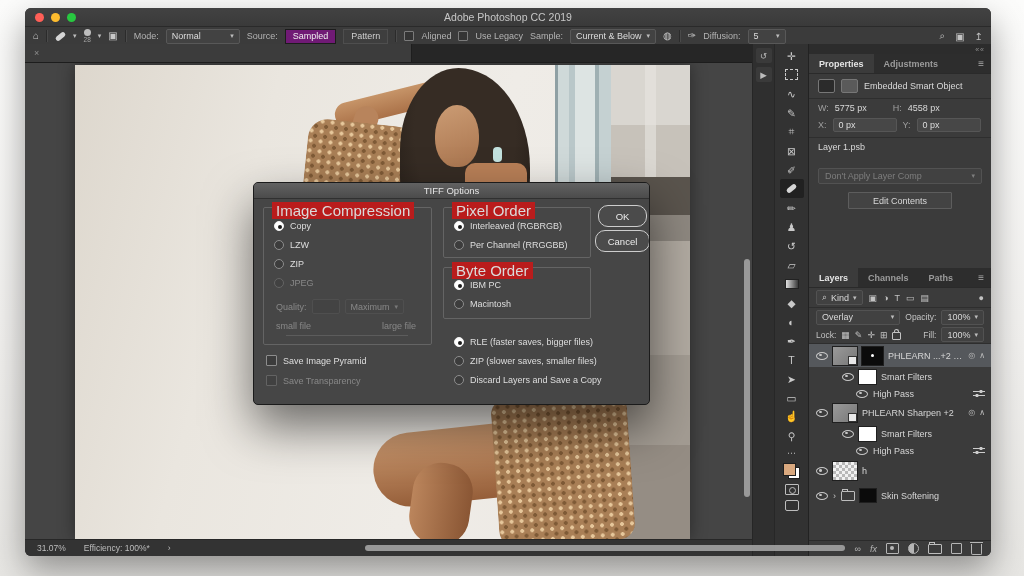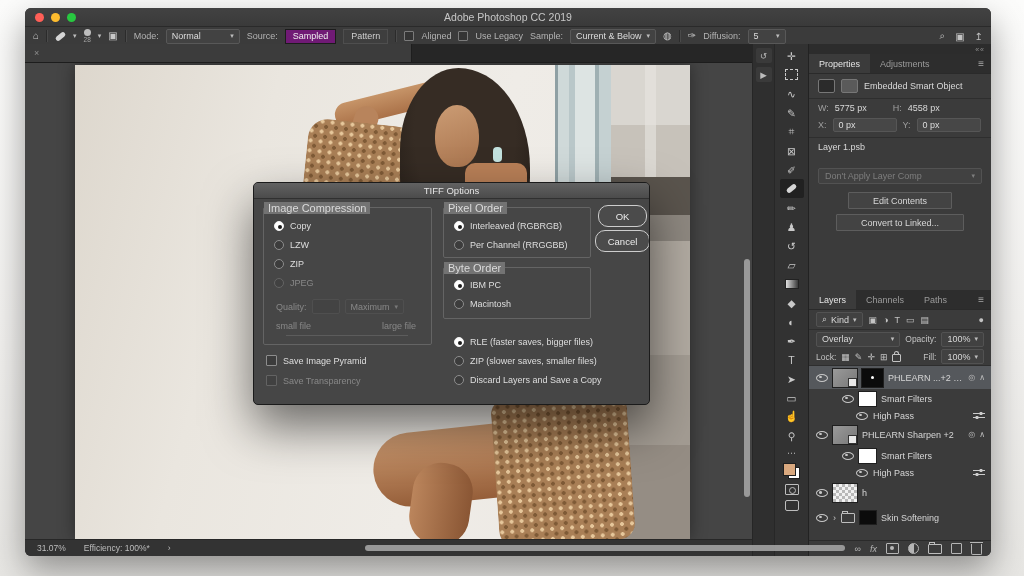--- a/index.html
+++ b/index.html
@@ -77,21 +77,21 @@
   .swatches{position:relative;width:17px;height:16px;}
   .sw-b{position:absolute;right:0;bottom:0;width:10px;height:10px;background:#fff;border:1px solid #1f1f1f;}
   .sw-f{position:absolute;left:0;top:0;width:11px;height:11px;background:#d9a87e;border:1px solid #1f1f1f;}
   .qmask{width:12px;height:9px;border:1px solid #bdbdbd;border-radius:1px;position:relative;}
   .qmask::after{content:'';position:absolute;left:3px;top:1.5px;width:5px;height:5px;border:1px solid #bdbdbd;border-radius:50%;}
   .smode{width:12px;height:9px;border:1px solid #bdbdbd;border-radius:2px;}
   
   .panels{flex:1;background:#3b3b3b;border-left:1px solid #222;display:flex;flex-direction:column;font-size:9px;color:#c7c7c7;overflow:hidden;}
   .pd-header{height:10px;background:#2c2c2c;display:flex;justify-content:flex-end;align-items:center;padding:0 6px;font-size:7px;color:#8d8d8d;letter-spacing:1px;}
   .ptabs{height:19px;background:#2d2d2d;display:flex;align-items:stretch;border-bottom:1px solid #2a2a2a;}
-  .ptab{padding:0 10px;display:flex;align-items:center;color:#9b9b9b;}
+  .ptab{padding:0 10px;display:flex;align-items:center;color:#9b9b9b;font-weight:bold;}
   .ptab.active{background:#3b3b3b;color:#e4e4e4;}
   .ptab-menu{margin-left:auto;padding:0 7px;display:flex;align-items:center;color:#a8a8a8;font-size:10px;}
   .props-body{padding:5px 9px 0 9px;}
   .prow{display:flex;align-items:center;gap:6px;margin-bottom:5px;}
   .pdivider{height:1px;background:#2e2e2e;margin:4px -9px;}
   .pso-icon{width:15px;height:12px;background:#5a5a5a;border:1px solid #777;border-radius:2px;}
   .pso-icon.dark{background:#2b2b2b;}
   .plabel{color:#9f9f9f;}
   .pval{color:#d9d9d9;}
   .pfield{background:#474747;border:1px solid #565656;border-radius:2px;min-width:52px;height:12px;display:flex;align-items:center;padding:0 5px;color:#ddd;}
@@ -142,21 +142,21 @@
   .i-trash{width:9px;height:10px;border:1px solid #b5b5b5;border-top:none;border-radius:0 0 2px 2px;position:relative;margin-top:2px;}
   .i-trash::before{content:'';position:absolute;top:-2px;left:-2px;right:-2px;height:1px;background:#b5b5b5;}
   .fx{font-style:italic;font-size:9px;color:#b5b5b5;}
   
   .dialog{position:absolute;left:253px;top:182px;width:395px;height:221px;background:#464646;
     border:1px solid #1b1b1b;border-radius:5px;box-shadow:0 22px 48px rgba(0,0,0,.55);z-index:50;
     font-size:9px;color:#dedede;overflow:hidden;}
   .dlg-title{height:15px;background:linear-gradient(#626262,#4b4b4b);border-bottom:1px solid #303030;
     text-align:center;font-size:9.5px;color:#e5e5e5;line-height:15px;}
   .fset{position:absolute;border:1px solid #646464;border-radius:2px;}
-  .legend{position:absolute;top:-6px;left:0;background:#737373;padding:0 4px;color:#dadada;font-size:11px;}
+  .legend{position:absolute;top:-6px;left:8px;background:#b91c1c;padding:0 4px;color:#dadada;font-size:15px;}
   .opt{position:absolute;display:flex;align-items:center;gap:6px;}
   .radio{width:10px;height:10px;border-radius:50%;border:1px solid #8d8d8d;background:#3c3c3c;box-sizing:border-box;flex:0 0 10px;}
   .radio.sel{background:#fff;border-color:#f2f2f2;position:relative;}
   .radio.sel::after{content:'';position:absolute;left:3px;top:3px;width:4px;height:4px;background:#1a1a1a;border-radius:50%;}
   .dim{opacity:.42;}
   .dcheck{width:9px;height:9px;border:1px solid #8d8d8d;background:#3c3c3c;border-radius:1px;flex:0 0 9px;}
   .dfield{width:26px;height:13px;background:#404040;border:1px solid #5c5c5c;border-radius:2px;}
   .dselect{height:13px;background:#454545;border:1px solid #5c5c5c;border-radius:2px;display:flex;align-items:center;gap:5px;padding:0 5px;}
   .slidertrack{position:absolute;height:1px;background:#7d7d7d;}
   .pillbtn{position:absolute;border:1px solid #cdcdcd;border-radius:10px;background:rgba(255,255,255,.03);
@@ -336,23 +336,20 @@
           </div>
           <div class="prow">
             <span class="pselect">
               <span>Don't Apply Layer Comp</span>
               <span class="ob-chev" style="margin-left:auto;color:#7e7e7e">▾</span>
             </span>
           </div>
           <div class="prow" style="margin-top:8px">
             <span class="pbtn">Edit Contents</span>
           </div>
-          <div class="prow">
-            <span class="pbtn">Convert to Linked...</span>
-          </div>
         </div>
         <div class="props-spacer"></div>
 
         <div class="ptabs">
           <span class="ptab active">Layers</span>
           <span class="ptab">Channels</span>
           <span class="ptab">Paths</span>
           <span class="ptab-menu">≡</span>
         </div>
         <div class="lfilter">

